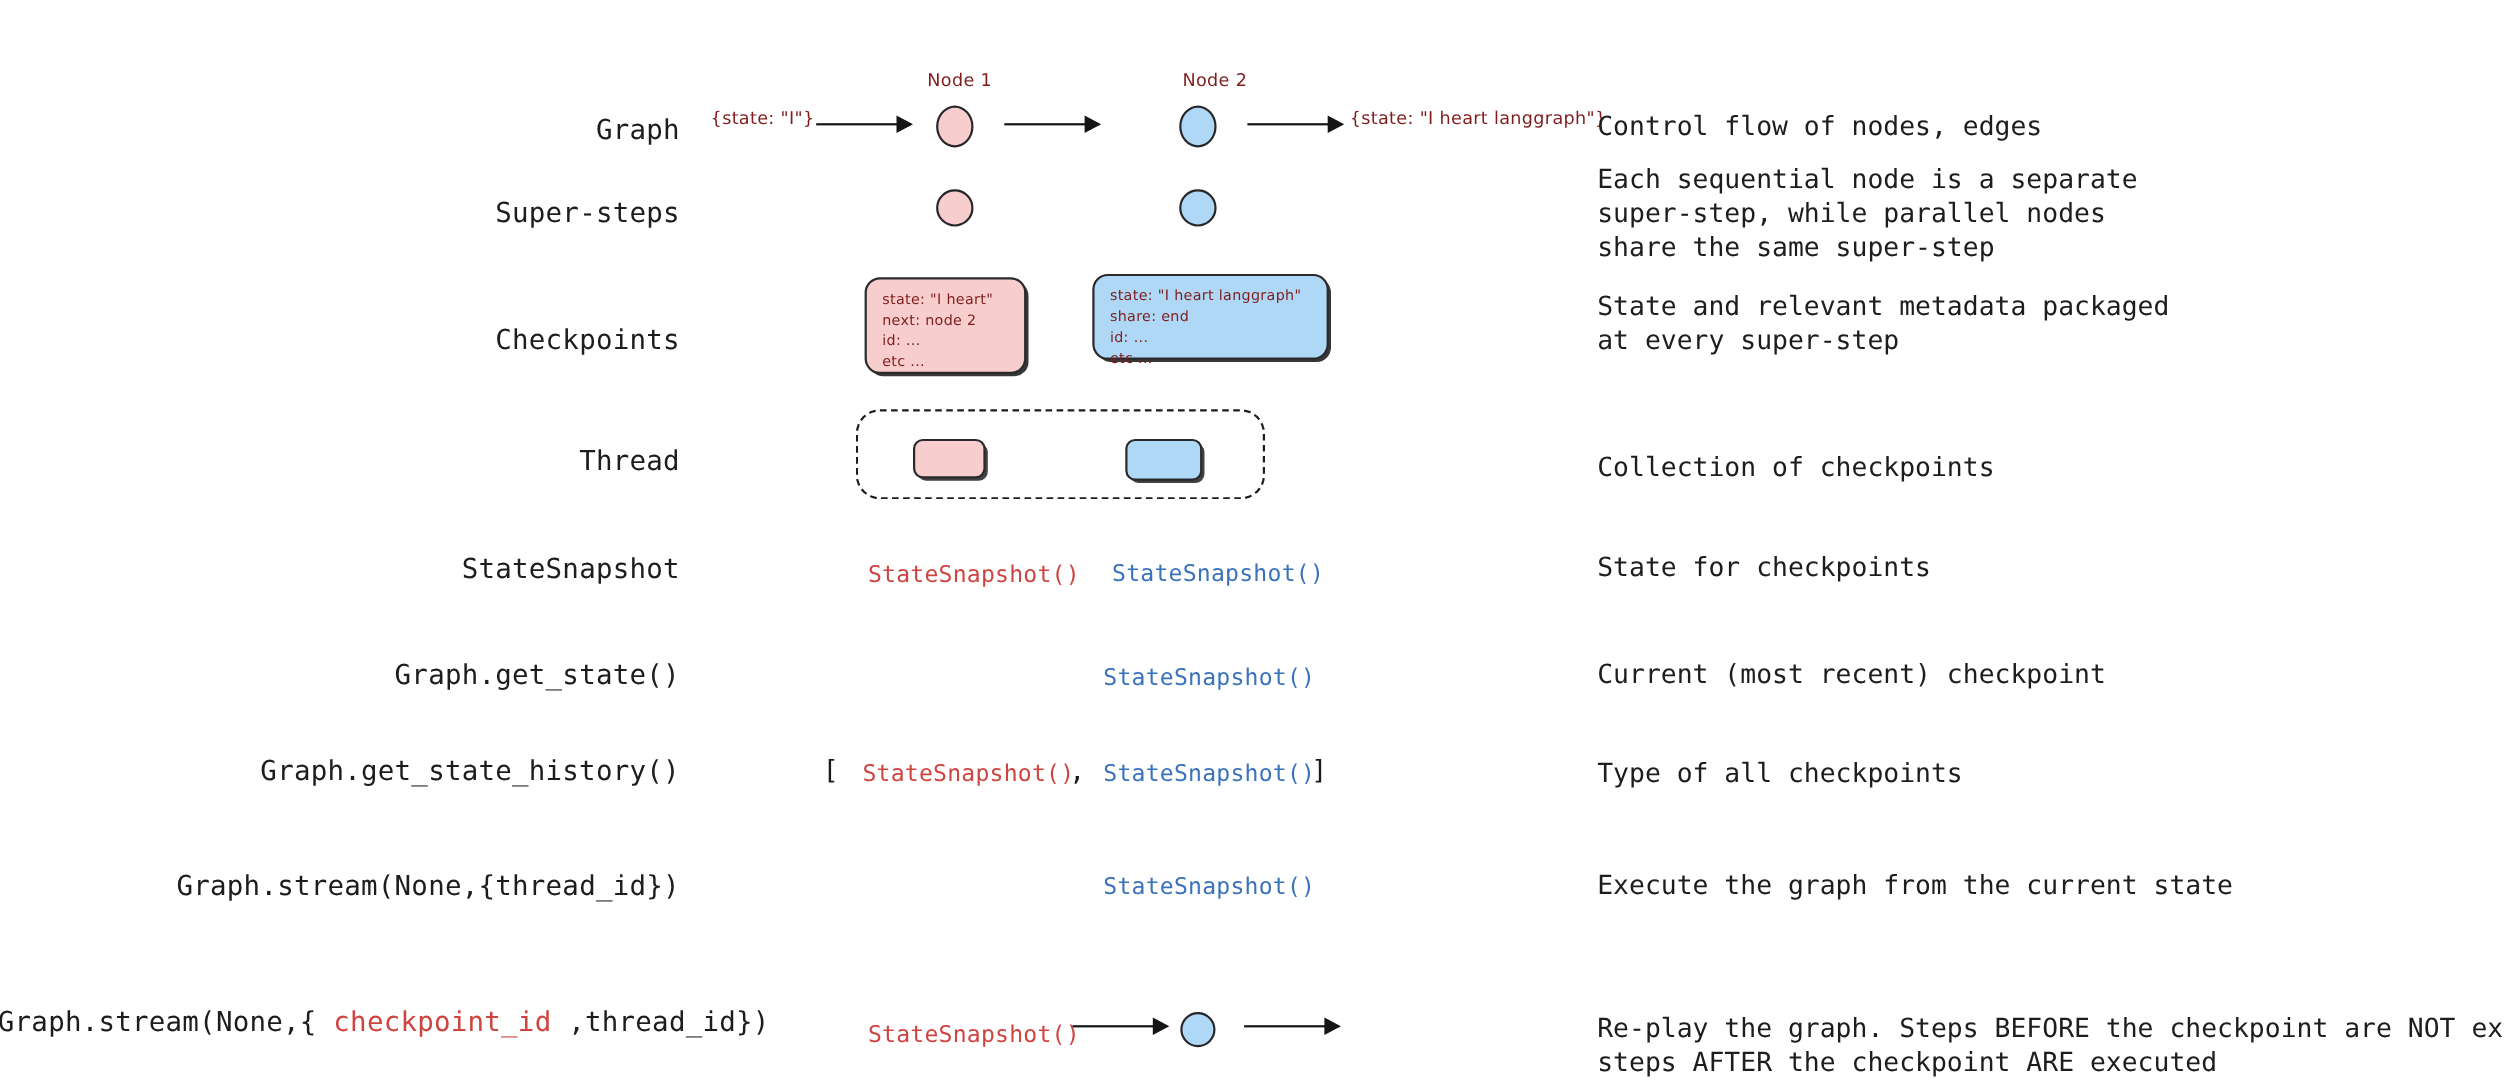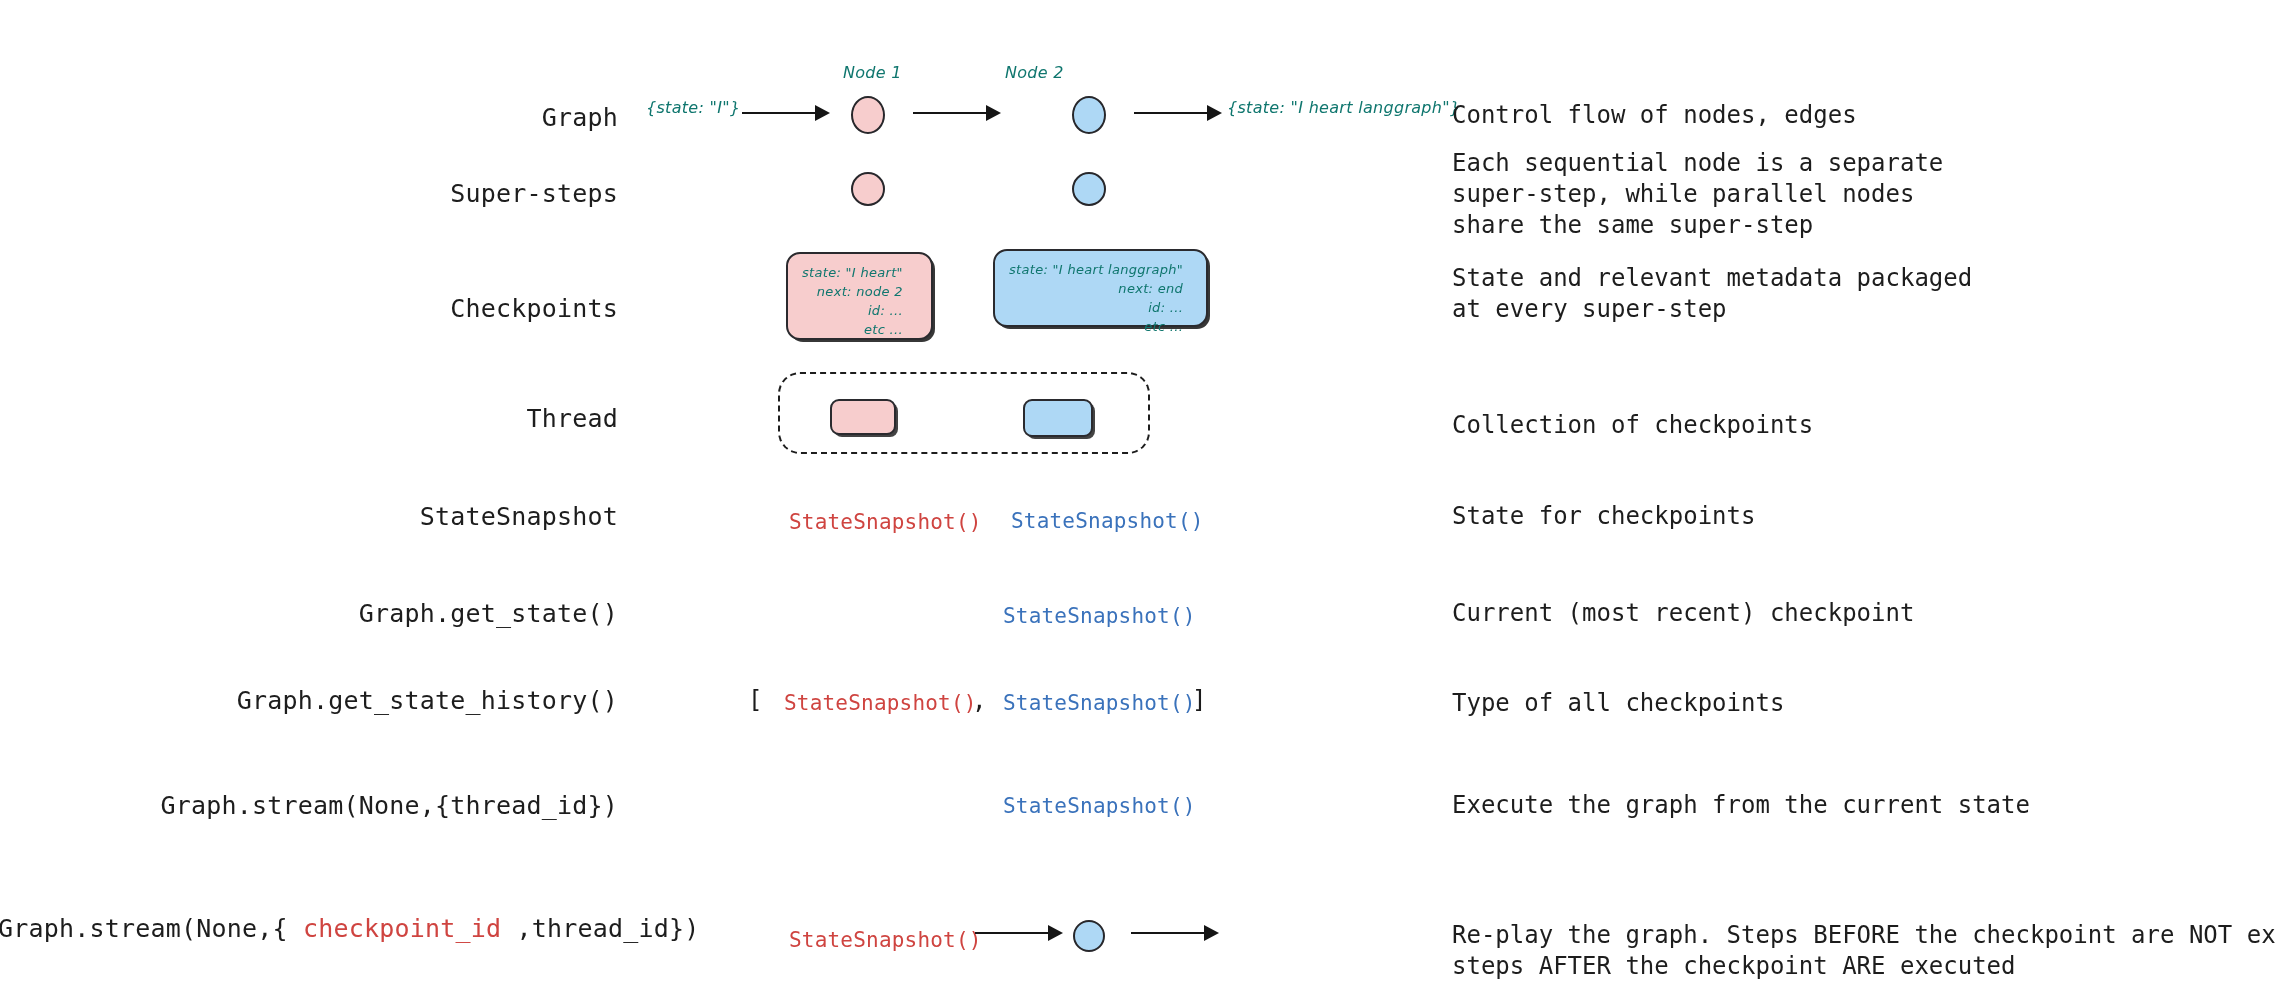--- a/index.html
+++ b/index.html
@@ -24,22 +24,22 @@
     position:absolute;left:1437px;
     font-family:"DejaVu Sans Mono","Liberation Mono",monospace;
     font-size:24px;line-height:31px;color:#1d1d1d;white-space:pre;margin-left:15px;
   }
 
   
   .mid{position:absolute;}
 
   .hand{
     font-family:"DejaVu Sans","Liberation Sans",sans-serif;
-    font-size:16px;color:#0f766e;font-style:italic;
-    letter-spacing:.3px;white-space:nowrap;text-align:right;
+    font-size:16px;color:#7f1d1d;
+    letter-spacing:.3px;white-space:nowrap;
   }
   .hand-sm{font-size:13px;line-height:19px;}
 
   .circle{
     border-radius:50%;border:2.2px solid #27272b;box-sizing:border-box;
   }
   .circle.pink{background:#f7cdcd;}
   .circle.blue{background:#aed8f5;}
 
   .arrow{position:absolute;height:2px;background:#151515;}
@@ -88,21 +88,21 @@
 <div class="lbl" style="top:103px;">Graph</div>
 
 <div class="hand mid" style="left:646px;top:98px;">{state: "I"}</div>
 <div class="arrow mid" style="left:742px;top:112px;width:86px;"></div>
 
 <div class="hand mid" style="left:843px;top:63px;">Node 1</div>
 <div class="circle pink mid" style="left:851px;top:96px;width:34px;height:38px;"></div>
 
 <div class="arrow mid" style="left:913px;top:112px;width:86px;"></div>
 
-<div class="hand mid" style="left:1005px;top:63px;">Node 2</div>
+<div class="hand mid" style="left:1075px;top:63px;">Node 2</div>
 <div class="circle blue mid" style="left:1072px;top:96px;width:34px;height:38px;"></div>
 
 <div class="arrow mid" style="left:1134px;top:112px;width:86px;"></div>
 <div class="hand mid" style="left:1227px;top:98px;">{state: "I heart langgraph"}</div>
 
 <div class="desc" style="top:100px;">Control flow of nodes, edges</div>
 
 <div class="lbl" style="top:179px;">Super-steps</div>
 <div class="circle pink mid" style="left:851px;top:172px;width:34px;height:34px;"></div>
 <div class="circle blue mid" style="left:1072px;top:172px;width:34px;height:34px;"></div>
@@ -117,21 +117,21 @@
     <div class="hand hand-sm">state: "I heart"</div>
     <div class="hand hand-sm">next: node 2</div>
     <div class="hand hand-sm">id: ...</div>
     <div class="hand hand-sm">etc ...</div>
   </div>
 </div>
 
 <div class="cardbox blue" style="left:993px;top:249px;width:215px;height:78px;">
   <div class="lines">
     <div class="hand hand-sm">state: "I heart langgraph"</div>
-    <div class="hand hand-sm">next: end</div>
+    <div class="hand hand-sm">share: end</div>
     <div class="hand hand-sm">id: ...</div>
     <div class="hand hand-sm">etc ...</div>
   </div>
 </div>
 
 <div class="desc" style="top:263px;">State and relevant metadata packaged
 at every super-step</div>
 
 <div class="lbl" style="top:404px;">Thread</div>
 <div class="dashbox" style="left:778px;top:372px;width:372px;height:82px;"></div>

